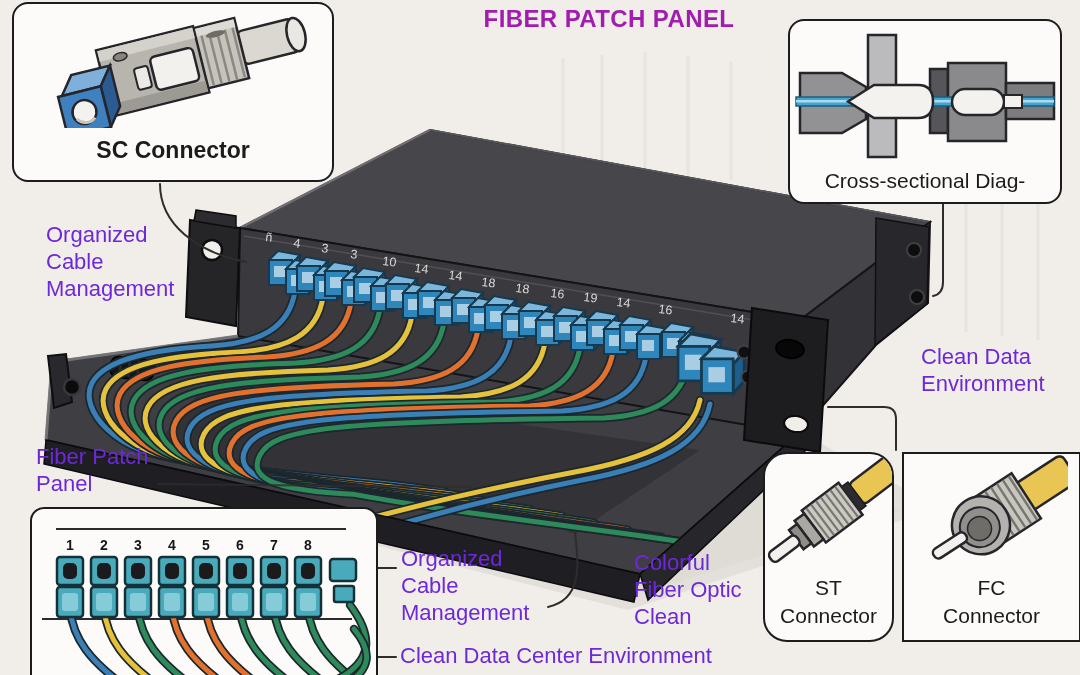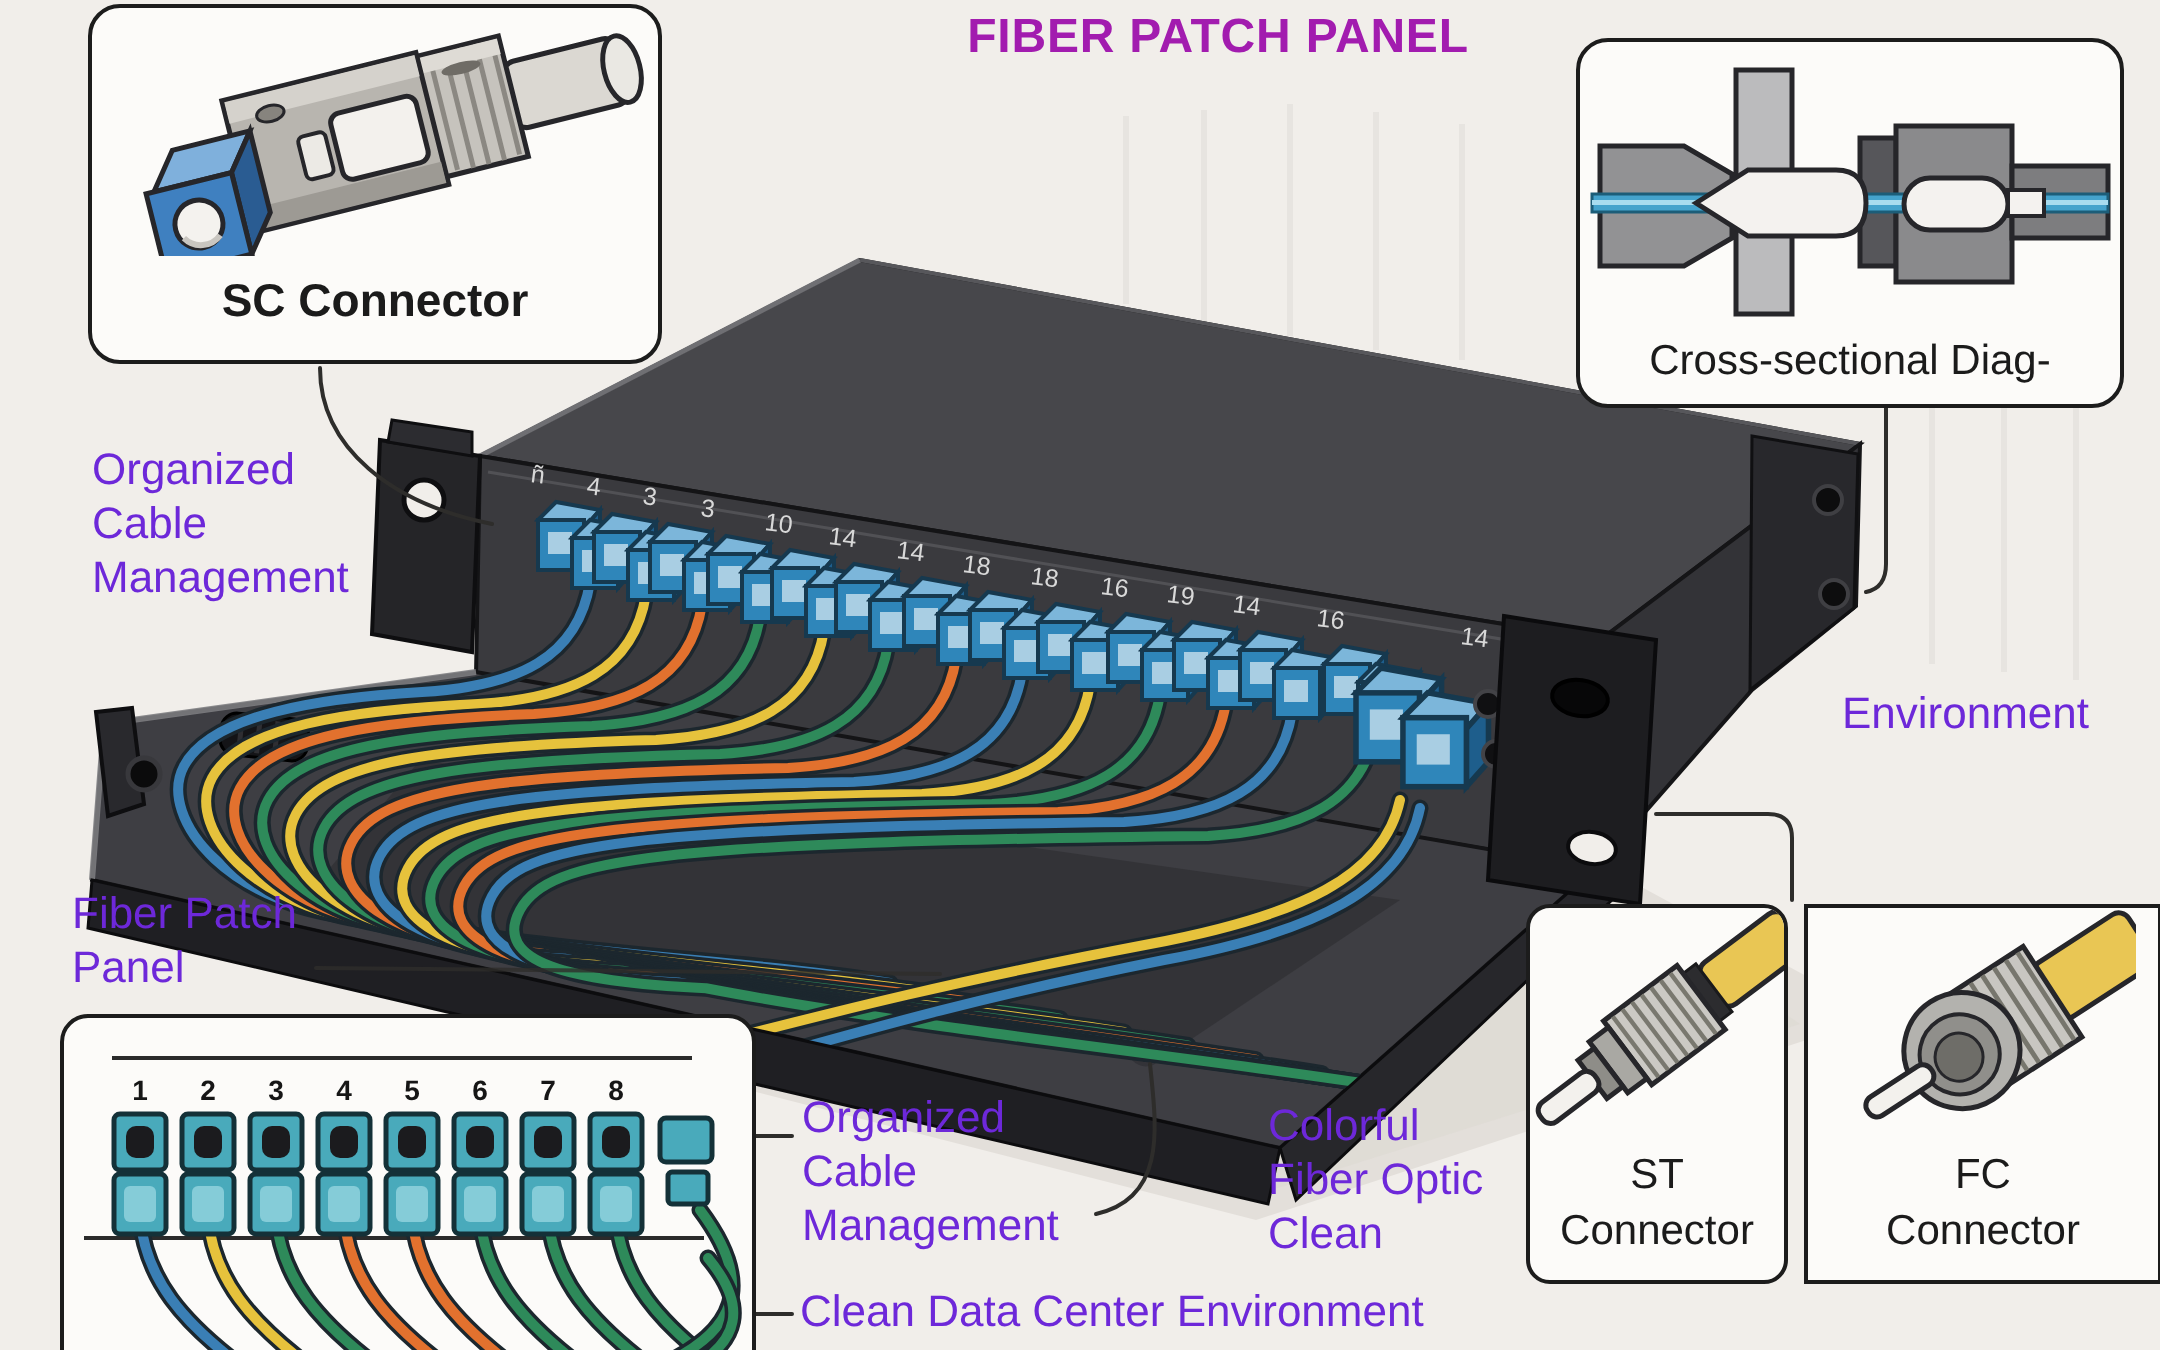--- a/index.html
+++ b/index.html
@@ -287,21 +287,21 @@
       <path class="callout" d="M158,484 L470,487" opacity="0.8"></path>
       <path class="callout" d="M352,568 L396,568"></path>
       <path class="callout" d="M548,607 C584,599 578,562 575,532"></path>
       <path class="callout" d="M371,657 L396,657"></path>
       <path class="callout" d="M828,407 L884,407 Q896,407 896,419 L896,450"></path>
     </g>
   </svg>
 
   <div class="title">FIBER PATCH PANEL</div>
 
-  <div class="box" style="left:12px;top:2px;width:287px;height:180px;margin-left:32px;">
+  <div class="box" style="left:12px;top:2px;width:322px;height:180px;">
     <svg width="318" height="124" viewBox="0 0 318 124">
       <g transform="rotate(-14 160 62)">
         <rect x="228" y="44" width="58" height="34" rx="6" fill="#dbd8d2" stroke="#26262a" stroke-width="2.5"></rect>
         <ellipse cx="286" cy="61" rx="9" ry="17" fill="#eae8e3" stroke="#26262a" stroke-width="2.5"></ellipse>
         <rect x="186" y="30" width="44" height="62" fill="#c6c3bd" stroke="#26262a" stroke-width="2.5"></rect>
         <path d="M194,32 V90 M202,31 V91 M210,31 V91 M218,31 V91 M226,32 V90" stroke="#8b8882" stroke-width="2.5"></path>
         <rect x="187" y="31" width="42" height="8" fill="#dedbd5"></rect>
         <ellipse cx="208" cy="41" rx="10" ry="3" fill="#6f6c66"></ellipse>
         <rect x="88" y="28" width="100" height="68" fill="#b8b5af" stroke="#26262a" stroke-width="2.5"></rect>
         <rect x="89" y="29" width="98" height="11" fill="#d5d2cc"></rect>
@@ -387,21 +387,21 @@
         <text class="inum" x="106" y="41">3</text>
         <text class="inum" x="140" y="41">4</text>
         <text class="inum" x="174" y="41">5</text>
         <text class="inum" x="208" y="41">6</text>
         <text class="inum" x="242" y="41">7</text>
         <text class="inum" x="276" y="41">8</text>
       </g>
     </svg>
   </div>
 
-  <div class="box" style="left:763px;top:452px;width:131px;height:190px;border-radius:12px;">
+  <div class="box" style="left:763px;top:452px;width:131px;height:190px;border-radius:24px;">
     <svg width="127" height="118" viewBox="0 0 127 118">
       <g transform="translate(60,64) rotate(-37)">
         <rect x="38" y="-13" width="52" height="26" rx="6" fill="#e9c654" stroke="#26262a" stroke-width="2.5"></rect>
         <rect x="30" y="-15" width="10" height="30" fill="#2c2c2f" stroke="#1a1a1c" stroke-width="1.5"></rect>
         <rect x="-14" y="-20" width="46" height="40" fill="#cbc9c4" stroke="#26262a" stroke-width="2.5"></rect>
         <path d="M-9,-19 V19 M-3,-19 V19 M3,-19 V19 M9,-19 V19 M15,-19 V19 M21,-19 V19 M27,-19 V19" stroke="#79786f" stroke-width="2.2"></path>
         <rect x="-26" y="-16" width="12" height="32" fill="#a9a8a3" stroke="#26262a" stroke-width="2.5"></rect>
         <rect x="-36" y="-12" width="10" height="24" fill="#8e8d88" stroke="#26262a" stroke-width="2.5"></rect>
         <rect x="-68" y="-6" width="34" height="12" rx="5" fill="#f3f1ed" stroke="#26262a" stroke-width="2.5"></rect>
       </g>
@@ -447,18 +447,19 @@
     <div>Management</div>
   </div>
 
   <div class="label" style="left:634px;top:549px;">
     <div>Colorful</div>
     <div>Fiber Optic</div>
     <div>Clean</div>
   </div>
 
   <div class="label" style="left:921px;top:343px;">
+    <div>Clean Data</div>
     <div>Environment</div>
   </div>
 
   <div class="label" style="left:400px;top:642px;">Clean Data Center Environment</div>
 
 </div>
 
 </body></html>

